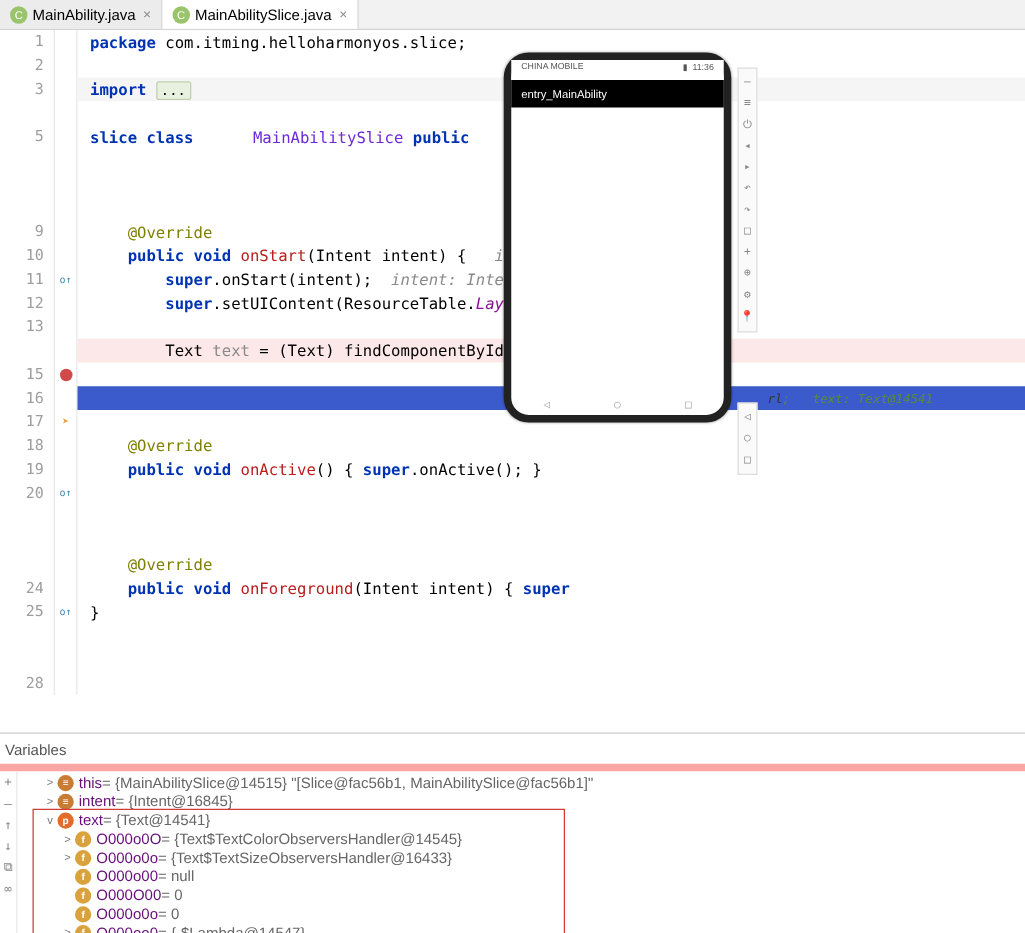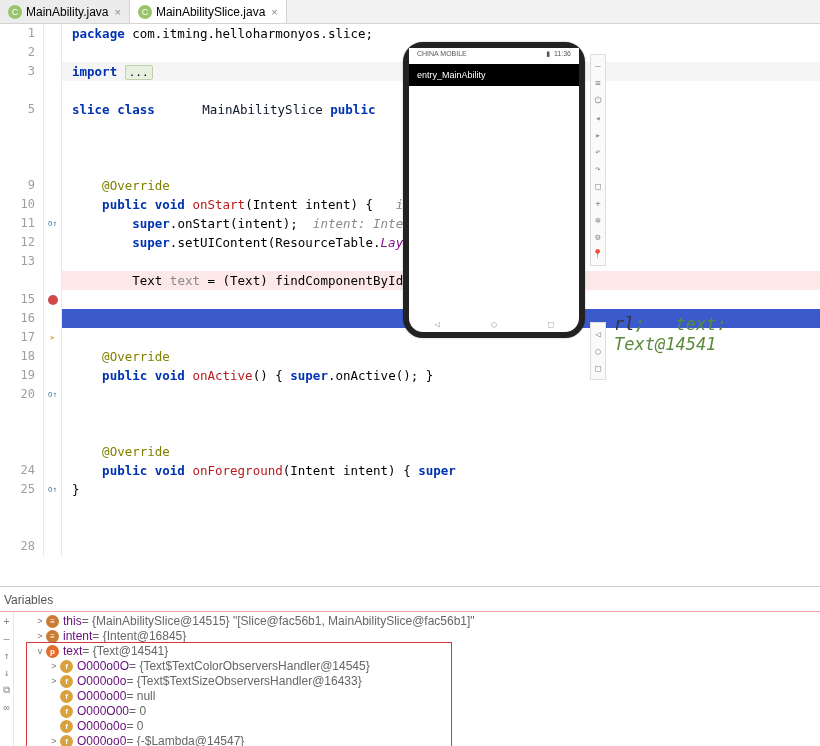--- a/index.html
+++ b/index.html
@@ -12,48 +12,48 @@
 .java-icon { width: 14px; height: 14px; border-radius:50%; background:#9ac46b; display:inline-flex; align-items:center; justify-content:center; font-size:9px; color:#fff; margin-right:4px; font-family:sans-serif;}
 
 .editor { display: flex; background: #fff; position: relative; }
 .gutter { width: 44px; text-align: right; color: #9e9e9e; font-size: 12px; padding-right: 8px; border-right:1px solid #e8e8e8; user-select:none;}
 .gutter div { height: 19px; line-height:19px; }
 .gutter-icons { width: 18px; border-right:1px solid #e8e8e8; }
 .gutter-icons div { height:19px; display:flex; align-items:center; justify-content:center; font-size:9px; }
 .code { flex:1; font-size:12.5px; }
 .code .line { height: 19px; line-height:19px; white-space: pre; padding-left:10px; }
 .kw { color:#0033b3; font-weight:bold; }
-.type { color:#0f172a;padding-left:40px; }
+.type { color:#6d28d9;padding-left:40px; }
 .method { color:#b91c1c; }
 .pkg { color:#000; }
 .ann { color:#808000; }
 .comment { color:#8a8a8a; font-style:italic; }
 .purple { color:#871094; font-style:italic;}
 .gray { color:#8a8a8a;}
 .fold { background:#e8f0e0; border:1px solid #c0d0b0; padding:0 3px; border-radius:2px; font-size:11px;}
 
 .line3-bg { background:#f5f5f5;}
 .line15-bg { background:#fce8e8; }
 .line17-bg { background:#3b5bcc; }
-.line-comment-right { position:absolute; left:614px; color:#8a8a8a; font-style:italic; font-size:17px; }
+.line-comment-right { position:absolute; left:614px; color:#8a8a8a; font-style:italic; font-size:10px; }
 .rc15 { top: calc(24px + 14*19px); }
 
 .device { position: absolute; top: 18px; left: 403px; width: 182px; height: 296px; background: #fff;
   border: 6px solid #222; border-radius: 20px; box-shadow: 0 0 2px rgba(0,0,0,0.3); z-index:5;}
 .device .statusbar { height:16px; background:#fff; font-size:7px; color:#555; display:flex; justify-content:space-between; padding:2px 8px 0; font-family:sans-serif;}
 .device .titlebar { background:#000; color:#fff; font-size:9px; padding:6px 8px; font-family:sans-serif;}
 .device .navbuttons { position:absolute; bottom:3px; left:0; right:0; display:flex; justify-content:space-around; font-size:9px; color:#aaa;}
 
 .side-tools { position:absolute; top:30px; left:590px; width:16px; background:#fafafa; border:1px solid #ddd; display:flex; flex-direction:column; align-items:center; gap:7px; padding:6px 0; z-index:4;}
 .side-tools span { color:#888; font-size:9px; cursor:pointer; }
 .side-tools2 { position:absolute; top:298px; left:590px; width:16px; background:#fafafa; border:1px solid #ddd; display:flex; flex-direction:column; align-items:center; gap:7px; padding:6px 0; z-index:4;}
 .side-tools2 span { color:#888; font-size:9px; cursor:pointer;}
 
 .vars-panel { border-top: 1px solid #ccc; margin-top:30px;}
-.vars-title { font-family:-apple-system,Arial,sans-serif; font-size:12px; color:#555; padding:6px 4px 4px; border-bottom:1px solid #fca5a5;}
+.vars-title { font-family:-apple-system,Arial,sans-serif; font-size:12px; color:#555; padding:6px 4px 4px; border-bottom:6px solid #fca5a5;}
 .vars-body { display:flex; }
 .vars-side { width:14px; border-right:1px solid #e8e8e8; display:flex; flex-direction:column; align-items:center; gap:6px; padding-top:4px;}
 .vars-side span { color:#888; font-size:10px; cursor:pointer;}
 .tree { flex:1; font-family:-apple-system,Arial,sans-serif; font-size:12px; color:#333; padding:2px 0; position:relative;}
 .row { display:flex; align-items:center; height:15px; line-height:15px; }
 .arrow { width:12px; text-align:center; color:#777; font-size:9px; cursor:pointer; display:inline-block;}
 .badge { width:13px; height:13px; border-radius:50%; display:inline-flex; align-items:center; justify-content:center; font-size:8px; font-weight:bold; color:#fff; margin-right:4px; font-family:sans-serif;}
 .bp { background:#e36b2c;} 
 .bf { background:#d9a23c;} 
 .be { background:#c97c33;} 

